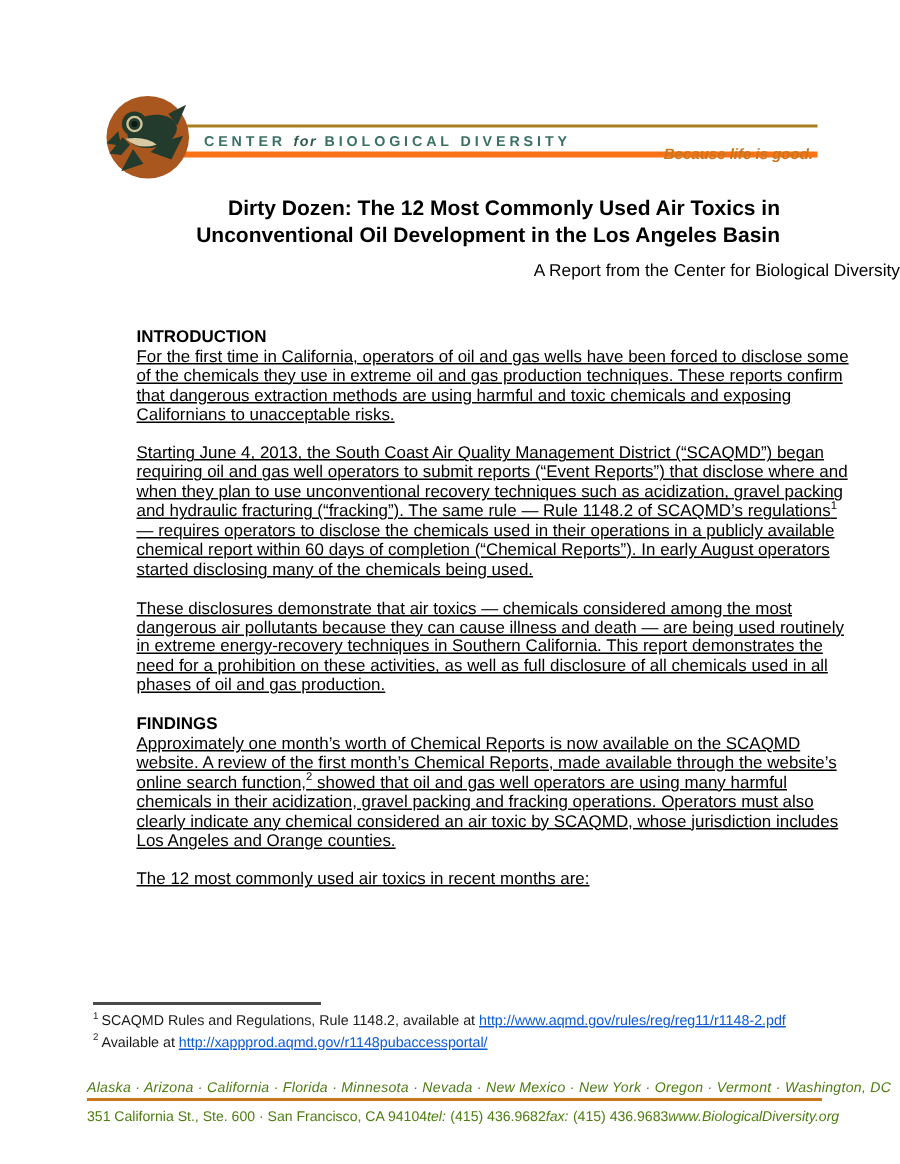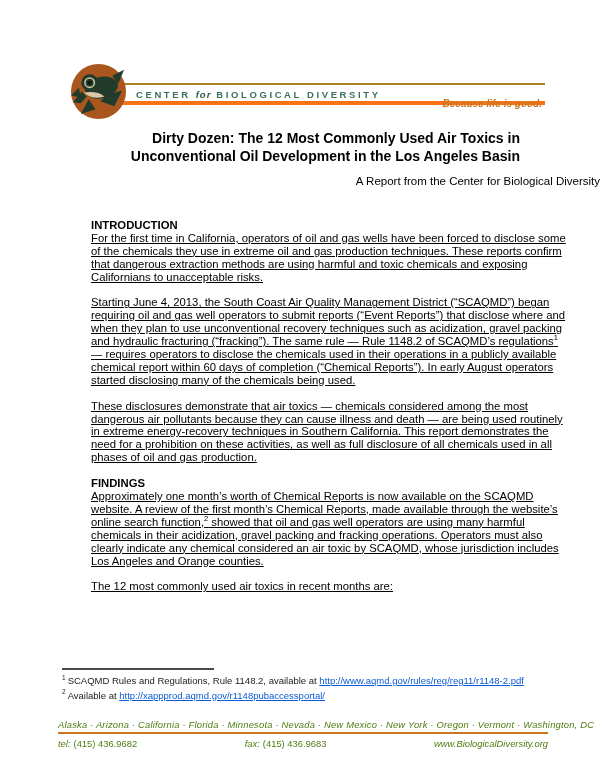--- a/index.html
+++ b/index.html
@@ -151,19 +151,20 @@
   <div class="footnotes">
     <div class="fn-rule"></div>
     <div class="footnote"><sup>1</sup><span>SCAQMD Rules and Regulations, Rule 1148.2, available at </span><span class="link">http://www.aqmd.gov/rules/reg/reg11/r1148-2.pdf</span></div>
     <div class="footnote"><sup>2</sup><span>Available at </span><span class="link">http://xappprod.aqmd.gov/r1148pubaccessportal/</span></div>
   </div>
 
   <div class="footer">
     <div class="footer-states">Alaska · Arizona · California · Florida · Minnesota · Nevada · New Mexico · New York · Oregon · Vermont · Washington, DC</div>
     <div class="footer-divider"></div>
     <div class="footer-contact">
+      <span>351 California St., Ste. 600 · San Francisco, CA 94104</span>
       <span><span class="lbl">tel:</span><span>(415) 436.9682</span></span>
       <span><span class="lbl">fax:</span><span>(415) 436.9683</span></span>
       <span class="footer-website">www.BiologicalDiversity.org</span>
     </div>
   </div>
 
 </div>
 
 </body></html>

